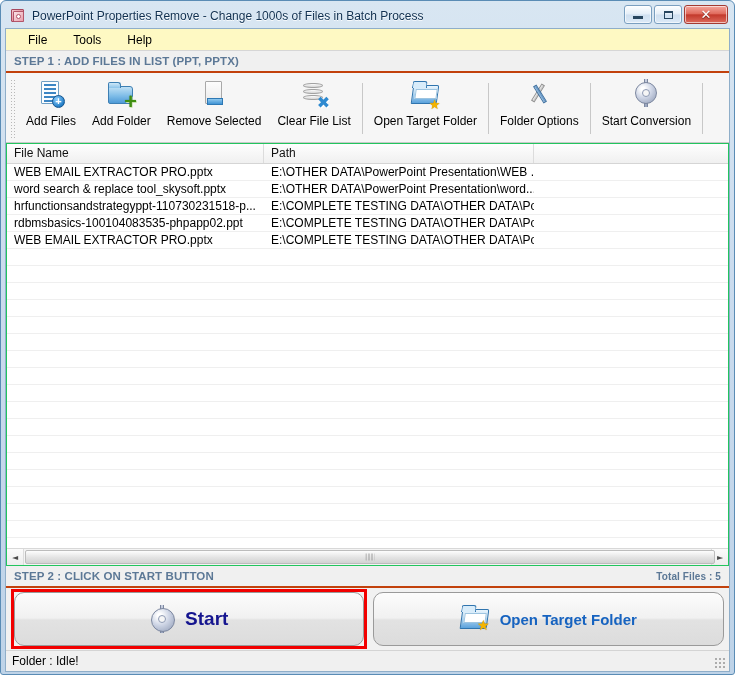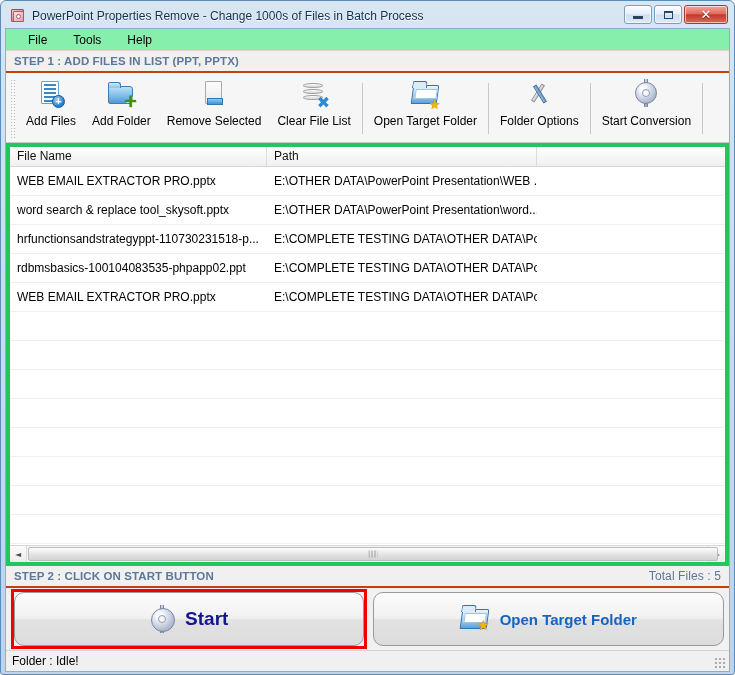--- a/index.html
+++ b/index.html
@@ -89,21 +89,21 @@
     background: #f1f1f1;
     border: 1px solid #8faec9;
     height: 644px;
     display: flex;
     flex-direction: column;
   }
 
   
   #menubar {
     height: 22px;
-    background: #86efac;
+    background: #fef9c3;
     border-bottom: 1px solid #d6d6d6;
     display: flex;
     align-items: center;
     padding-left: 12px;
     gap: 6px;
   }
   .menu-item {
     font-size: 12px;
     color: #000;
     padding: 3px 10px;
@@ -116,21 +116,21 @@
     border-bottom: 2px solid #c2410c;
     display: flex;
     align-items: center;
     padding: 0 8px;
     font-size: 11.5px;
     font-weight: bold;
     color: #5c7896;
     letter-spacing: 0.1px;
   }
   .step-bar .spacer { flex: 1; }
-  #total-files { font-size: 12px; font-weight: normal; color: #5c7896; }
+  #total-files { font-size: 10px; font-weight: bold; color: #5c7896; }
 
   
   #toolbar {
     height: 70px;
     background: #f6f6f6;
     border-bottom: 1px solid #c9c9c9;
     display: flex;
     align-items: stretch;
     padding: 2px 0 0 0;
     position: relative;
@@ -283,21 +283,21 @@
     border-left: 1px solid #7c879f; border-right: 1px solid #7c879f;
   }
   .ic-gear .t:nth-child(4) { transform: rotate(45deg); }
   .ic-gear .t:nth-child(5) { transform: rotate(90deg); }
   .ic-gear .t:nth-child(6) { transform: rotate(135deg); }
 
   
   #listwrap {
     flex: 1;
     background: #fff;
-    border: 4px solid #22c55e;
+    border: 1px solid #22c55e;
     margin: 0;
     display: flex;
     flex-direction: column;
     overflow: hidden;
   }
   #list-header {
     display: flex;
     height: 20px;
     background: linear-gradient(180deg,#fefefe,#f0f0f0);
     border-bottom: 1px solid #d5d5d5;
@@ -311,21 +311,21 @@
     overflow: hidden;
     white-space: nowrap;
   }
   .c-name { width: 257px; flex: 0 0 257px; }
   .c-path { width: 270px; flex: 0 0 270px; }
   .c-status { flex: 1; border-right: none; }
 
   #list-body { flex: 1; position: relative; overflow: hidden; background: #fff; }
   .row {
     display: flex;
-    height: 29px;
+    height: 17px;
     border-bottom: 1px solid #efefef;
     align-items: center;
   }
   .cell {
     font-size: 12px;
     color: #000;
     padding-left: 7px;
     white-space: nowrap;
     overflow: hidden;
     text-overflow: clip;

